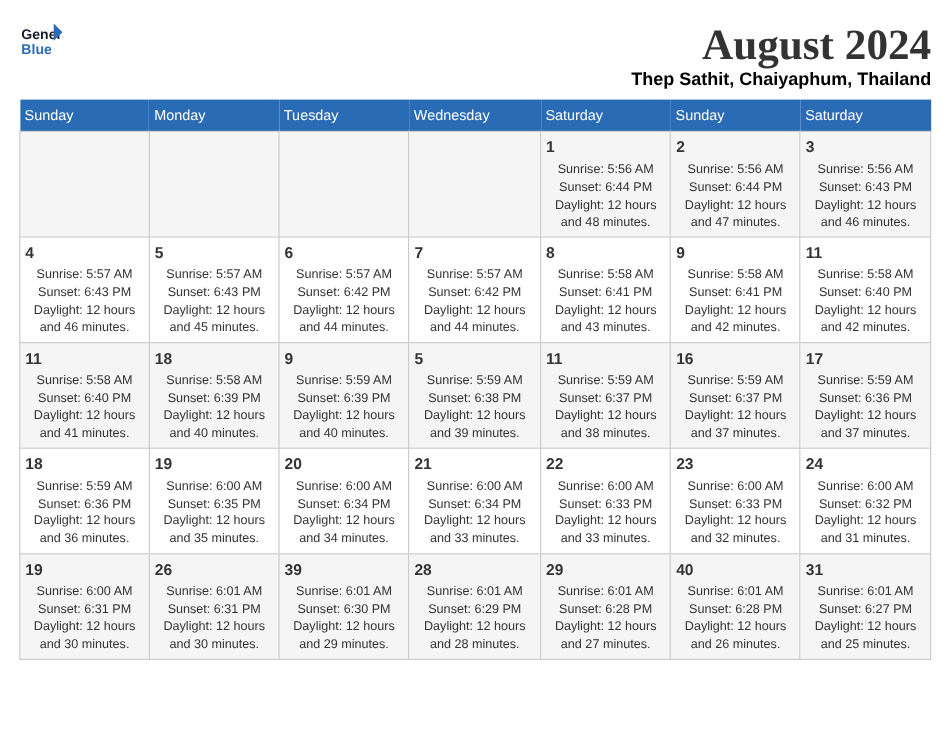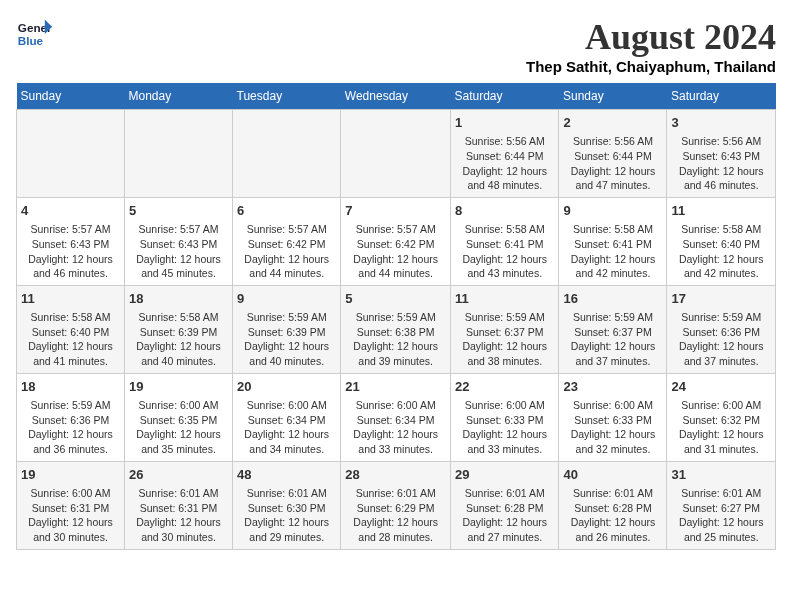--- a/index.html
+++ b/index.html
@@ -275,21 +275,21 @@
 Sunset: 6:31 PM
 Daylight: 12 hours and 30 minutes.</div>
         </td>
         <td>
           <span class="day-number">26</span>
           <div class="day-info" style="white-space: pre-line;">Sunrise: 6:01 AM
 Sunset: 6:31 PM
 Daylight: 12 hours and 30 minutes.</div>
         </td>
         <td>
-          <span class="day-number">48</span>
+          <span class="day-number">39</span>
           <div class="day-info" style="white-space: pre-line;">Sunrise: 6:01 AM
 Sunset: 6:30 PM
 Daylight: 12 hours and 29 minutes.</div>
         </td>
         <td>
           <span class="day-number">28</span>
           <div class="day-info" style="white-space: pre-line;">Sunrise: 6:01 AM
 Sunset: 6:29 PM
 Daylight: 12 hours and 28 minutes.</div>
         </td>

